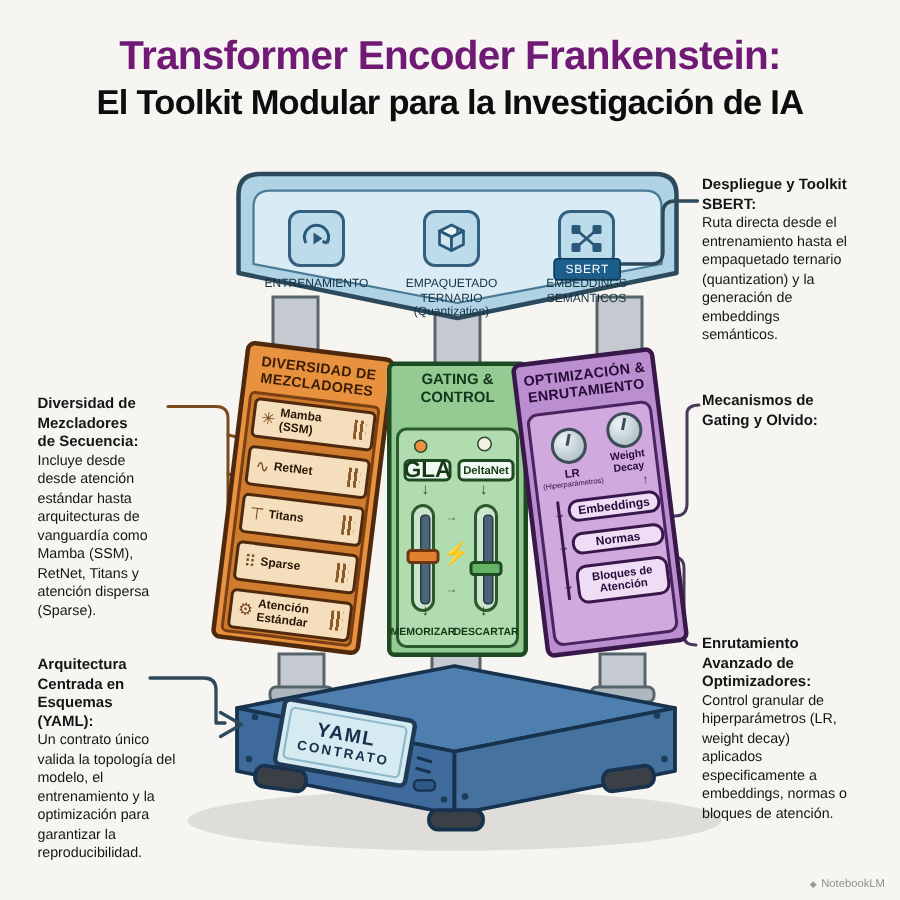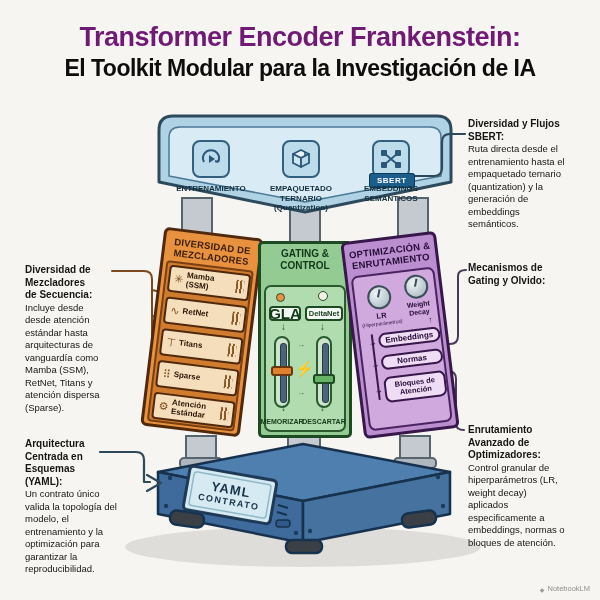--- a/index.html
+++ b/index.html
@@ -4,22 +4,22 @@
 <style>
   html,body{margin:0;padding:0}
   .canvas{position:relative;width:600px;height:600px;background:#f7f5f1;font-family:"Liberation Sans",sans-serif;overflow:hidden}
   .abs{position:absolute}
   [data-bind]{white-space:pre-line}
   .title1{left:0;top:22px;width:600px;text-align:center;font-size:27px;font-weight:800;color:#701a75;letter-spacing:-.5px}
   .title2{left:0;top:55px;width:600px;text-align:center;font-size:23px;font-weight:800;color:#0d0d0d;letter-spacing:-.5px}
   .art{left:0;top:0;width:600px;height:600px}
   
   .tile{width:38px;height:38px;background:#bcdcec;border:2px solid #33607e;border-radius:8px;display:flex;align-items:center;justify-content:center;box-sizing:border-box}
-  .tp-label{font-weight:bold;font-size:8px;line-height:9.5px;color:#14303f;text-align:center}
-  .badge{background:#1b5e8c;color:#fff;font-weight:bold;font-size:8px;line-height:8px;padding:2px 7px;border-radius:3px;border:1.5px solid #0e3a58;letter-spacing:.5px}
+  .tp-label{font-weight:normal;font-size:8px;line-height:9.5px;color:#14303f;text-align:center}
+  .badge{background:#1b5e8c;color:#fff;font-weight:normal;font-size:8px;line-height:8px;padding:2px 7px;border-radius:3px;border:1.5px solid #0e3a58;letter-spacing:.5px}
   
   .mod-o{left:152px;top:232px;width:100px;height:200px;background:#e8923f;border:3px solid #50290d;border-radius:6px;transform:rotate(7deg);box-sizing:border-box}
   .o-head{left:0;top:5px;width:94px;text-align:center;font-weight:bold;font-size:9.5px;line-height:11px;color:#3a1d06;letter-spacing:.2px}
   .o-recess{left:3px;top:30px;width:88px;height:162px;background:#cf7c2e;border:2px solid #7a3f12;border-radius:4px;box-sizing:border-box}
   .slot-o{left:7px;width:82px;height:27px;background:#f5debc;border:2px solid #50290d;border-radius:4px;display:flex;align-items:center;gap:3px;padding:0 4px;box-sizing:border-box}
   .slot-o .ic{font-size:11px;color:#7a4a1e;flex:0 0 auto}
   .slot-o .sl{font-weight:bold;font-size:8px;line-height:8.5px;color:#2a1505}
   .vent{margin-left:auto;width:8px;height:13px;background:repeating-linear-gradient(90deg,#8a5a28 0 2px,rgba(0,0,0,0) 2px 4px)}
   
   .mod-g{left:258px;top:241px;width:94px;height:197px;background:#93cb93;border:3px solid #1d4a22;border-radius:5px;box-sizing:border-box}
@@ -251,21 +251,21 @@
 Atención</div>
     </div>
   </div>
 
   <div class="abs plate-text">
     <div class="plate-l1" data-bind="base.plate.line1">YAML</div>
     <div class="plate-l2" data-bind="base.plate.line2">CONTRATO</div>
   </div>
 
   <div class="abs ann" style="left:468px;top:118px;width:125px">
-    <div class="hd" data-bind="annotations.0.heading">Diversidad y Flujos
+    <div class="hd" data-bind="annotations.0.heading">Despliegue y Toolkit
 SBERT:</div>
     <div class="bd" data-bind="annotations.0.body">Ruta directa desde el
 entrenamiento hasta el
 empaquetado ternario
 (quantization) y la
 generación de
 embeddings
 semánticos.</div>
   </div>
   <div class="abs ann" style="left:25px;top:264px;width:108px">

